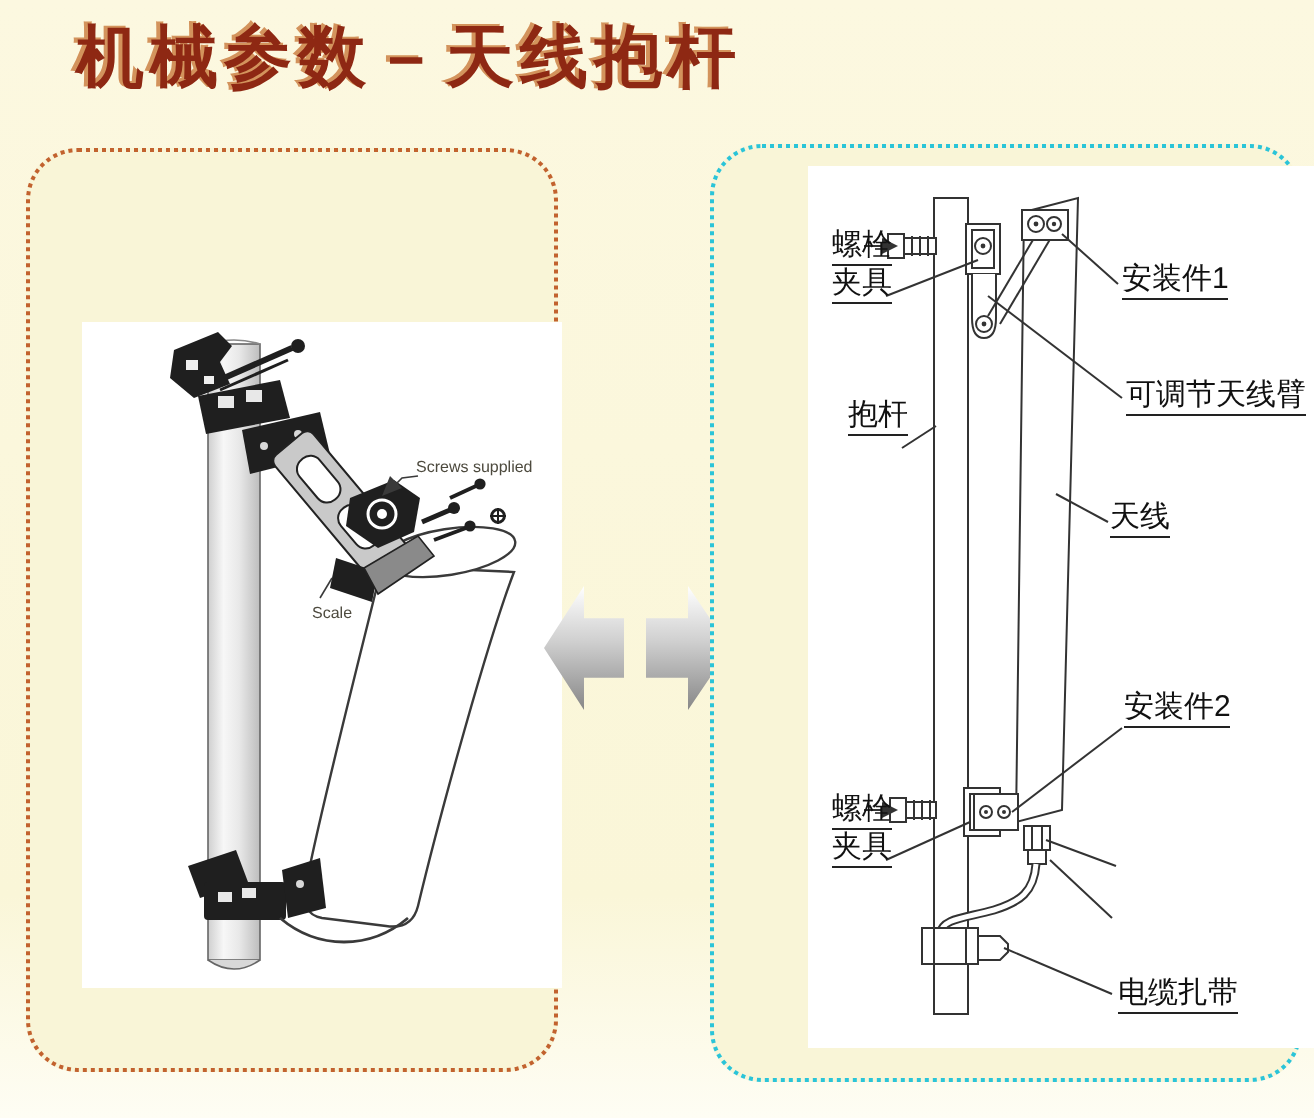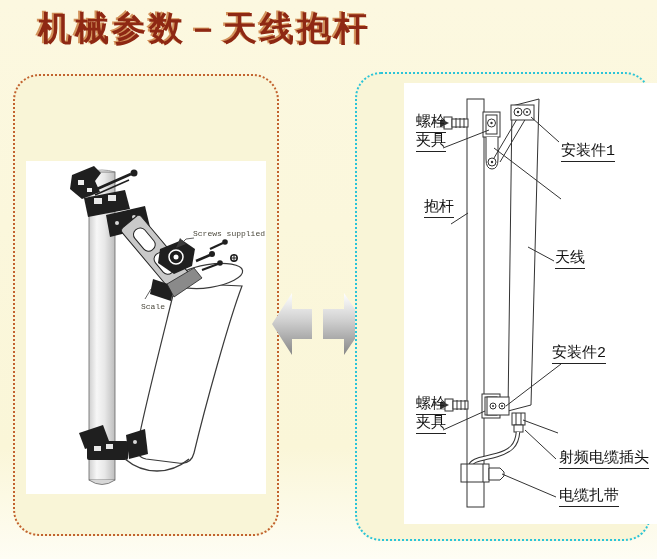--- a/index.html
+++ b/index.html
@@ -1,32 +1,32 @@
 <!DOCTYPE html>
 <html><head>
 <meta charset="utf-8">
 <style>
   * { margin:0; padding:0; box-sizing:border-box; }
   html,body { background:#fff; }
   #page {
     position:relative; width:657px; height:559px; overflow:hidden;
     background:linear-gradient(180deg,#fcf8e0 0%,#faf6d8 80%,#fdfbeb 94%,#fefdf4 100%);
-    font-family:Liberation Mono, monospace;
+    font-family:Liberation Sans, sans-serif;
   }
   .slide-title {
     position:absolute; left:38px; top:6px;
     font-size:34px; font-weight:bold; letter-spacing:3px;
     color:#8e2813; text-shadow:-2px -1px 0 #d3935c;
     white-space:nowrap;
   }
   .panel { position:absolute; border-radius:26px; background:#f9f5d7; }
   .panel-left  { left:13px;  top:74px; width:266px; height:462px; border:2px dotted #c2622e; }
   .panel-right { left:355px; top:72px; width:296px; height:469px; border:2px dotted #2ac4d8; }
   .canvas { position:absolute; background:#ffffff; }
-  .canvas-left  { left:11px; top:85px; width:240px; height:333px; }
+  .canvas-left  { left:26px; top:85px; width:240px; height:333px; }
   .canvas-right { left:7px;  top:9px;  width:280px; height:441px;margin-left:40px; }
   .canvas svg { position:absolute; left:0; top:0; }
 
   .dlabel {
     position:absolute; font-size:15px; line-height:17px; color:#111;
     white-space:nowrap;
   }
   .ul { border-bottom:1px solid #222; padding-bottom:1px; }
   .dlabel-note { font-size:13.5px; }
   .en-label { position:absolute; font-size:8px; color:#4d4a3e; white-space:nowrap; }
@@ -224,24 +224,24 @@
           <polygon points="399,399 407,403 399,407" class="dot"></polygon>
           <line x1="401" y1="428" x2="443" y2="409" class="ln"></line>
           <line x1="516" y1="431" x2="481" y2="418" class="ln"></line>
           <line x1="514" y1="457" x2="483" y2="428" class="ln"></line>
           <line x1="514" y1="495" x2="460" y2="472" class="ln"></line>
         </g>
       </svg>
 
       <div class="dlabel ul" style="left:12px;  top:31px;">螺栓</div>
       <div class="dlabel ul" style="left:12px;  top:50px;">夹具</div>
-      <div class="dlabel ul" style="left:157px; top:60px;">安装件1</div>
+      <div class="dlabel ul" style="left:157px; top:48px;">安装件1</div>
+      <div class="dlabel ul" style="left:159px; top:106px;">可调节天线臂</div>
       <div class="dlabel ul" style="left:20px;  top:116px;">抱杆</div>
       <div class="dlabel ul" style="left:151px; top:167px;">天线</div>
-      <div class="dlabel ul" style="left:148px; top:262px;">安装件2</div>
+      <div class="dlabel ul" style="left:158px; top:262px;">安装件2</div>
       <div class="dlabel ul" style="left:12px;  top:313px;">螺栓</div>
       <div class="dlabel ul" style="left:12px;  top:332px;">夹具</div>
-      <div class="dlabel ul" style="left:155px; top:367px;">射频电缆插头</div>
       <div class="dlabel ul" style="left:155px; top:405px;text-align:center;">电缆扎带</div>
     </div>
   </div>
 
 </div>
 
 </body></html>

